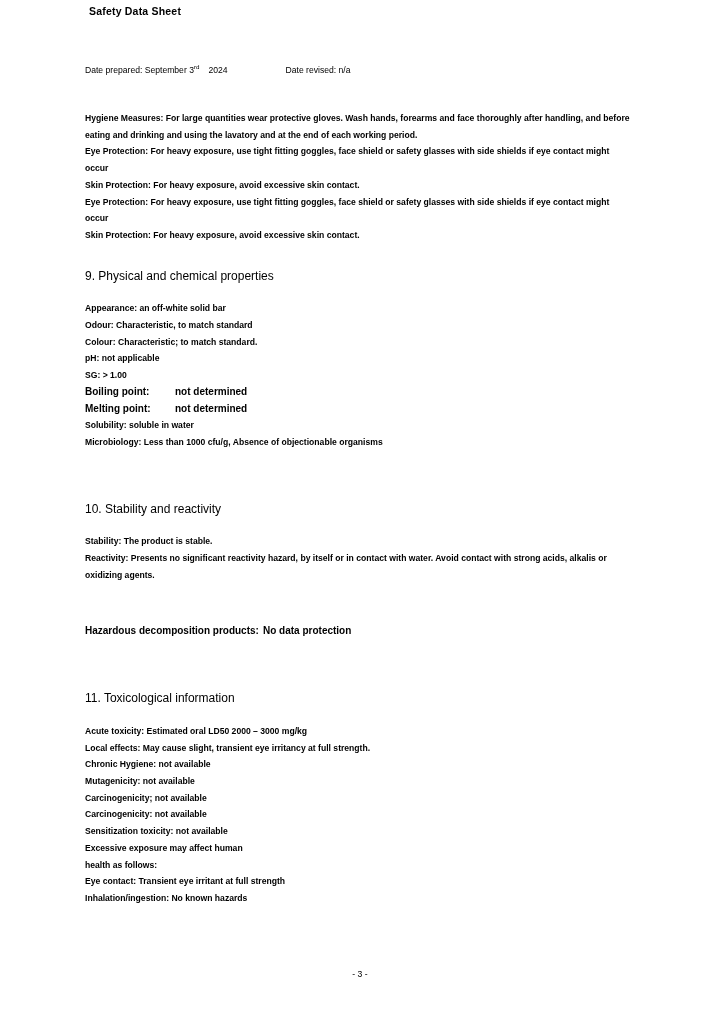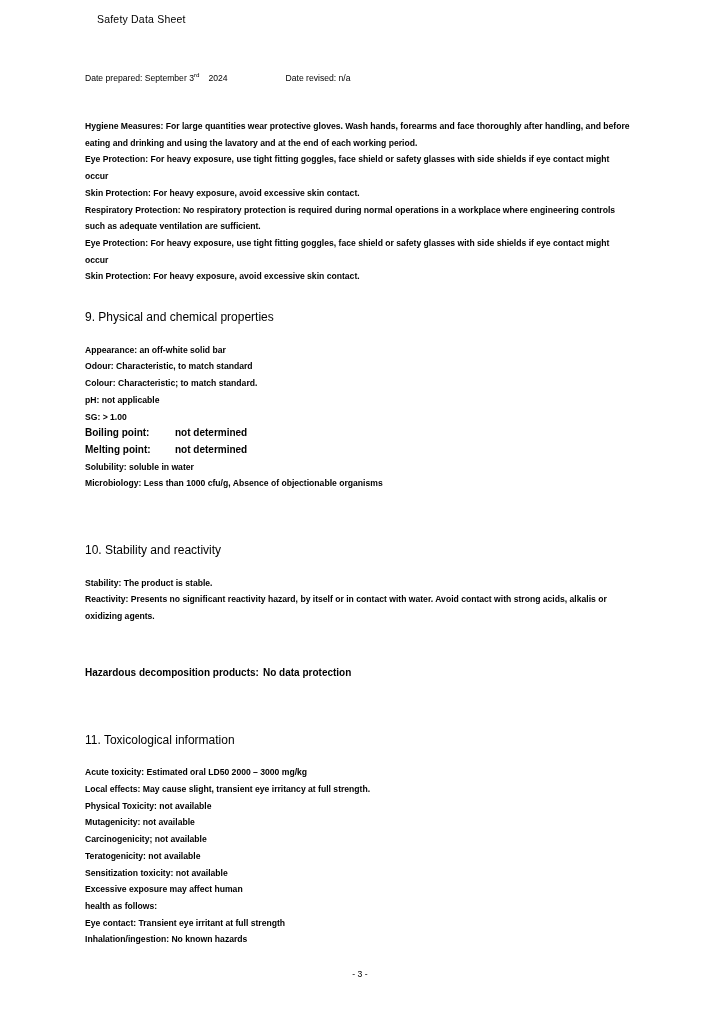--- a/index.html
+++ b/index.html
@@ -25,23 +25,23 @@
   .content {
     position: absolute;
     left: 85px;
     top: 0;
     width: 545px;
   }
 
   
   .doc-title {
     font-size: 10.5px;
-    font-weight: normal;
+    font-weight: bold;
     letter-spacing: 0.2px;
-    margin: 12px;
+    margin: 4px;
     line-height: 14px;
   }
 
   
   .date-line {
     margin-top: 45px;
     font-size: 8.6px;
     line-height: 14px;
     white-space: nowrap;
   }
@@ -118,21 +118,20 @@
     <div class="date-line">
       <span>Date prepared: September 3</span><span class="sup">rd</span><span class="gap-year">2024</span><span class="gap-rev">Date revised: n/a</span>
     </div>
 
     <div class="spacer-lg"></div>
 
     <div class="block para-flow">
       <p>Hygiene Measures: For large quantities wear protective gloves. Wash hands, forearms and face thoroughly after handling, and before eating and drinking and using the lavatory and at the end of each working period.</p>
       <p>Eye Protection: For heavy exposure, use tight fitting goggles, face shield or safety glasses with side shields if eye contact might occur</p>
       <p>Skin Protection: For heavy exposure, avoid excessive skin contact.</p>
-      <p>Respiratory Protection: No respiratory protection is required during normal operations in a workplace where engineering controls such as adequate ventilation are sufficient.</p>
       <p>Eye Protection: For heavy exposure, use tight fitting goggles, face shield or safety glasses with side shields if eye contact might occur</p>
       <p>Skin Protection: For heavy exposure, avoid excessive skin contact.</p>
     </div>
 
     <div class="spacer-md"></div>
 
     <div class="section-heading">9. Physical and chemical properties</div>
     <div class="spacer-sm"></div>
     <div class="block">
       <p>Appearance: an off-white solid bar</p>
@@ -162,24 +161,24 @@
       </div>
     </div>
 
     <div class="spacer-xl"></div>
 
     <div class="section-heading">11. Toxicological information</div>
     <div class="spacer-sm"></div>
     <div class="block">
       <p>Acute toxicity: Estimated oral LD50 2000 – 3000 mg/kg</p>
       <p>Local effects: May cause slight, transient eye irritancy at full strength.</p>
-      <p>Physical Toxicity: not available</p>
+      <p>Chronic Hygiene: not available</p>
       <p>Mutagenicity: not available</p>
       <p>Carcinogenicity; not available</p>
-      <p>Teratogenicity: not available</p>
+      <p>Carcinogenicity: not available</p>
       <p>Sensitization toxicity: not available</p>
       <p>Excessive exposure may affect human</p>
       <p>health as follows:</p>
       <p>Eye contact: Transient eye irritant at full strength</p>
       <p>Inhalation/ingestion: No known hazards</p>
     </div>
 
   </div>
 
   <div class="footer">- 3 -</div>

